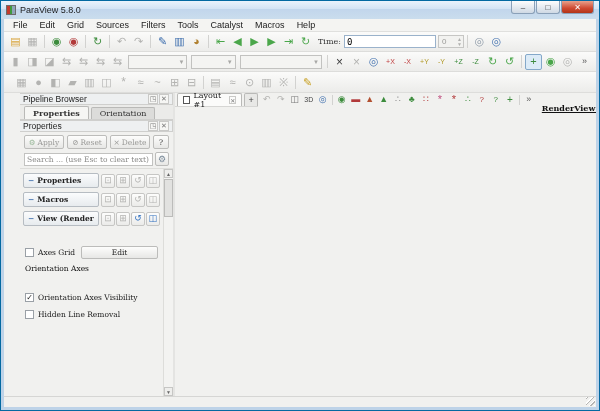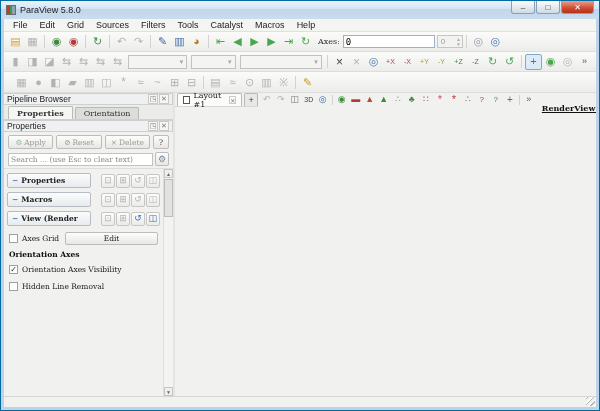--- a/index.html
+++ b/index.html
@@ -30,21 +30,21 @@
   .timeinput{width:92px;height:13px;border:1px solid #9ab2cb;background:#fff;font-size:9px;padding:0 2px;font-family:"DejaVu Sans Mono",monospace;}
   .spin{width:26px;height:13px;border:1px solid #c6c6c4;background:#f2f2f0;color:#9a9a98;font-size:8px;
     display:flex;align-items:center;margin-left:2px;}
   .spin .v{flex:1;text-align:left;padding-left:3px;}
   .spin .arr{display:flex;flex-direction:column;font-size:5px;color:#b0b0ae;line-height:1;padding-right:1px;}
   .combo{height:14px;border:1px solid #c2c2c0;background:#f4f4f2;display:flex;align-items:center;margin:0 2px;color:#999;}
   .combo .ar{margin-left:auto;font-size:6px;color:#a8a8a6;padding:0 2px;}
   .c1{width:62px;}.c2{width:46px;}.c3{width:86px;}
   
   .main{flex:1;display:flex;min-height:0;}
-  .left{width:171px;display:flex;flex-direction:column;border-right:2px solid #e4e4e2;background:#f1f1ef;}
+  .left{width:171px;display:flex;flex-direction:column;border-right:2px solid #e4e4e2;background:#f1f1ef;padding-left:16px;}
   .dockhead{height:12px;display:flex;align-items:center;padding:0 3px;font-size:8.5px;color:#222;
     background:#eef0f1;border:1px solid #cfcfcd;border-left:none;}
   .dockbtn{width:10px;height:10px;display:inline-flex;align-items:center;justify-content:center;
     font-size:7px;color:#777;border:1px solid #c9c9c7;background:#f6f6f4;margin-left:1px;}
   .dockhead .sp{margin-left:auto;display:flex;}
   .tree{height:100px;background:#fff;border:1px solid #cfcfcd;border-top:none;border-left:none;padding:3px 0 0 7px;font-size:8.5px;font-family:"DejaVu Serif",serif;}
   .treeitem{display:flex;align-items:center;gap:4px;}
   .srv{width:7px;height:10px;border:1px solid #555;background:linear-gradient(#e8e8e6,#b9c2cc);position:relative;}
   .srv::after{content:"";position:absolute;left:1px;top:1px;width:3px;height:1px;background:#caa53d;}
   .ptabs{height:15px;display:flex;align-items:flex-end;padding-left:4px;background:#ebebE9;border-bottom:1px solid #cfcfcd;font-family:"DejaVu Serif",serif;}
@@ -64,26 +64,26 @@
     display:flex;align-items:center;justify-content:center;font-size:9px;color:#7a8a99;}
   .scrollarea{flex:1;position:relative;overflow:hidden;border-top:1px solid #ddddda;}
   .scrollinner{position:absolute;left:0;top:0;right:10px;bottom:0;}
   .secrow{display:flex;align-items:center;gap:2px;margin:4px 3px 0;}
   .seclabel{width:84px;height:15px;display:flex;align-items:center;gap:3px;padding:0 4px;
     border:1px solid #b6bcc2;border-radius:2px;background:linear-gradient(#fbfcfd,#e7ebee);
     font-family:"DejaVu Serif",serif;font-size:7.5px;font-weight:bold;color:#222;}
   .seclabel .minus{color:#3f6fae;font-weight:bold;}
   .secbtns{display:flex;gap:1px;margin-left:auto;}
   .secbtns .ti{width:14px;height:14px;font-size:9px;border:1px solid #c6c6c4;background:linear-gradient(#fdfdfc,#ebebe9);}
-  .chkrow{display:flex;align-items:center;gap:4px;margin:6px 5px 0;font-family:"DejaVu Serif",serif;font-size:7.5px;color:#222;}
+  .chkrow{display:flex;align-items:center;gap:4px;margin:20px 5px 0;font-family:"DejaVu Serif",serif;font-size:7.5px;color:#222;}
   .cb{width:9px;height:9px;border:1px solid #9aa0a6;background:#fff;display:inline-flex;align-items:center;justify-content:center;
     font-size:8px;color:#222;flex:0 0 auto;}
   .editbtn{margin-left:2px;flex:1;height:13px;border:1px solid #bcbcba;border-radius:2px;background:linear-gradient(#fdfdfc,#e7e7e5);
     display:flex;align-items:center;justify-content:center;font-size:7.5px;font-family:"DejaVu Serif",serif;color:#222;}
-  .pheading{margin:5px 5px 0;font-family:"DejaVu Serif",serif;font-size:7.5px;font-weight:bold;color:#111;}
+  .pheading{margin:5px 5px 0;font-family:"DejaVu Serif",serif;font-size:7.5px;font-weight:normal;color:#111;}
   .vscroll{position:absolute;right:0;top:0;bottom:0;width:10px;background:#f3f3f1;border-left:1px solid #ddddda;}
   .varr{position:absolute;left:0;width:9px;height:9px;display:flex;align-items:center;justify-content:center;
     font-size:5px;color:#666;border:1px solid #c6c6c4;background:#eeeeec;}
   .vthumb{position:absolute;left:0;top:10px;width:9px;height:38px;border:1px solid #bcbcba;background:#e2e2e0;}
   
   .right{flex:1;display:flex;flex-direction:row;min-width:0;background:#f1f1ef;}
   .laytabs{height:14px;display:flex;align-items:flex-end;background:#f1f1ef;border-bottom:1px solid #d6d6d4;padding-left:2px;}
   .laytab{height:13px;display:flex;align-items:center;gap:3px;padding:0 5px;border:1px solid #b9b9b7;border-bottom:none;
     border-radius:2px 2px 0 0;background:#fbfbfa;font-size:8px;font-family:"DejaVu Serif",serif;color:#222;}
   .laytab .grid{width:9px;height:8px;border:1px solid #555;background:#fff;}
@@ -150,21 +150,21 @@
           <span class="ti" style="color: rgb(63, 111, 174);">▥</span>
           <span class="ti" style="color: rgb(176, 128, 48);">◕</span>
           <span class="tbsep"></span>
           <span class="ti" style="color: rgb(74, 166, 74);">⇤</span>
           <span class="ti" style="color: rgb(74, 166, 74);">◀</span>
           <span class="ti" style="color: rgb(74, 166, 74);">▶</span>
           <span class="ti" style="color: rgb(74, 166, 74);">▶</span>
           <span class="ti" style="color: rgb(74, 166, 74);">⇥</span>
           <span class="ti" style="color: rgb(74, 166, 74);">↻</span>
         </span>
-      <span class="timelabel">Axes:</span>
+      <span class="timelabel">Time:</span>
       <input class="timeinput" value="0" style="">
       <span class="spin">
         <span class="v">0</span>
         <span class="arr">
           <span>▲</span>
           <span>▼</span>
         </span>
       </span>
       <span style="display:flex;align-items:center;">
           <span class="tbsep"></span>

